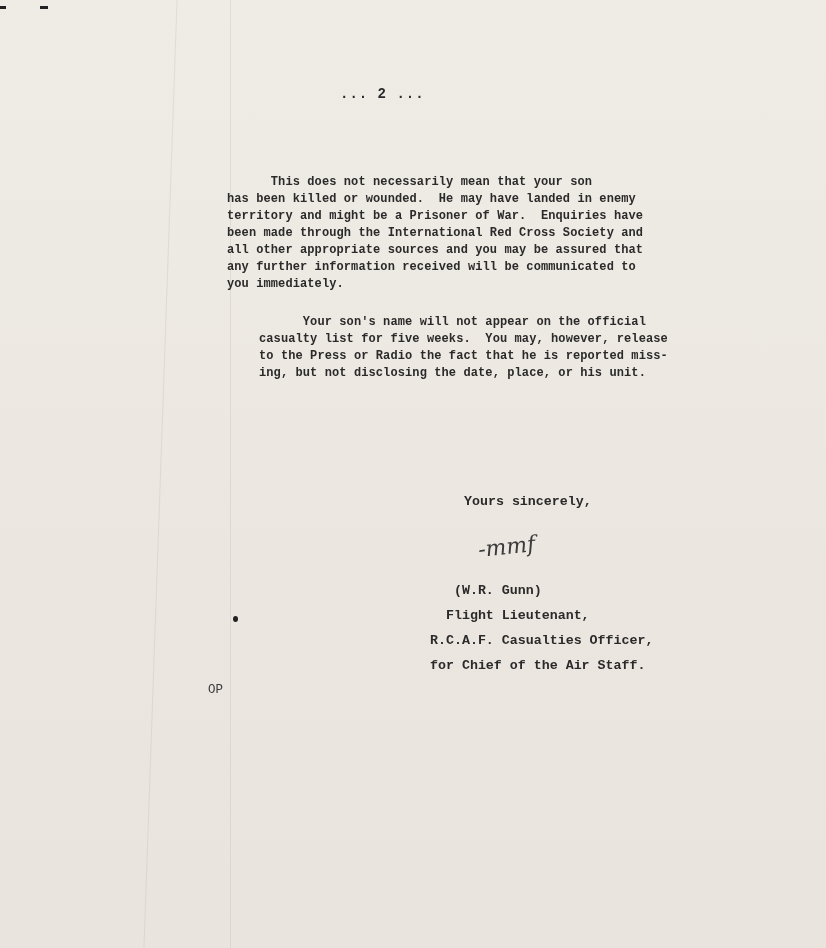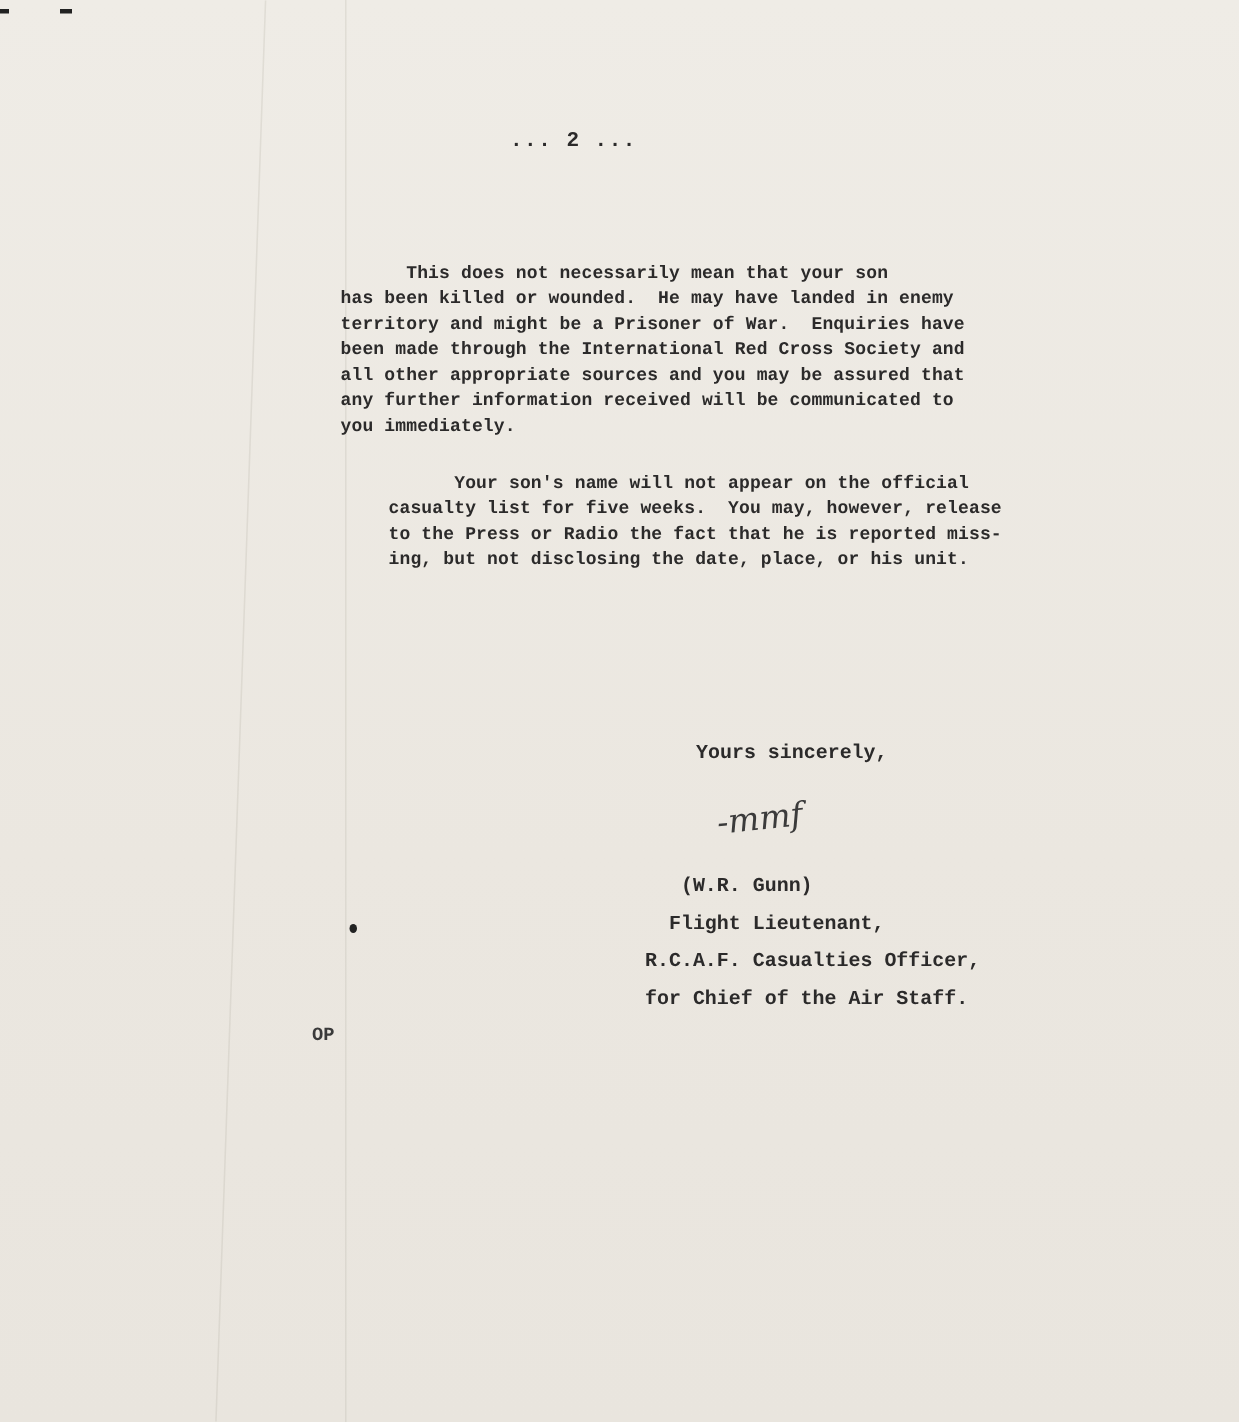--- a/index.html
+++ b/index.html
@@ -15,21 +15,21 @@
     background: linear-gradient(180deg, #efece6 0%, #ebe7e0 60%, #e9e5de 100%);
   }
   .crease { position: absolute; background: rgba(180,175,165,0.25); width: 1px; }
   .mark-top { position: absolute; top: 6px; height: 3px; background: #222; }
   .page-num { position: absolute; left: 340px; top: 86px; font-size: 14px; font-weight: bold; letter-spacing: 1px; }
   .para { position: absolute; left: 227px; font-size: 12px; line-height: 17px; font-weight: bold; white-space: pre; letter-spacing: 0.1px; }
   .closing { position: absolute; left: 464px; top: 454px; font-size: 13.3px; font-weight: bold; margin-top: 40px; }
   .signature { position: absolute; left: 478px; top: 534px; font-family: "DejaVu Serif", serif; font-style: italic; font-size: 22px; color: #3b3b3b; transform: rotate(-6deg); }
   .sig-block { position: absolute; left: 430px; top: 578px; font-size: 13.3px; line-height: 25px; font-weight: bold; white-space: pre; }
   .dot { position: absolute; left: 233px; top: 616px; width: 5px; height: 6px; border-radius: 50%; background: #222; }
-  .initials { position: absolute; left: 208px; top: 683px; font-size: 12.5px; font-weight: bold; color: #3a3a3a; }
+  .initials { position: absolute; left: 208px; top: 683px; font-size: 12.5px; font-weight: normal; color: #3a3a3a; }
 </style>
 </head>
 <body>
 
 <div class="page">
   <div class="crease" style="left:160px;top:0;height:948px;transform:rotate(2deg);"></div>
   <div class="crease" style="left:230px;top:0;height:948px;"></div>
   <div class="mark-top" style="left:0;width:6px;"></div>
   <div class="mark-top" style="left:40px;width:8px;"></div>
 

